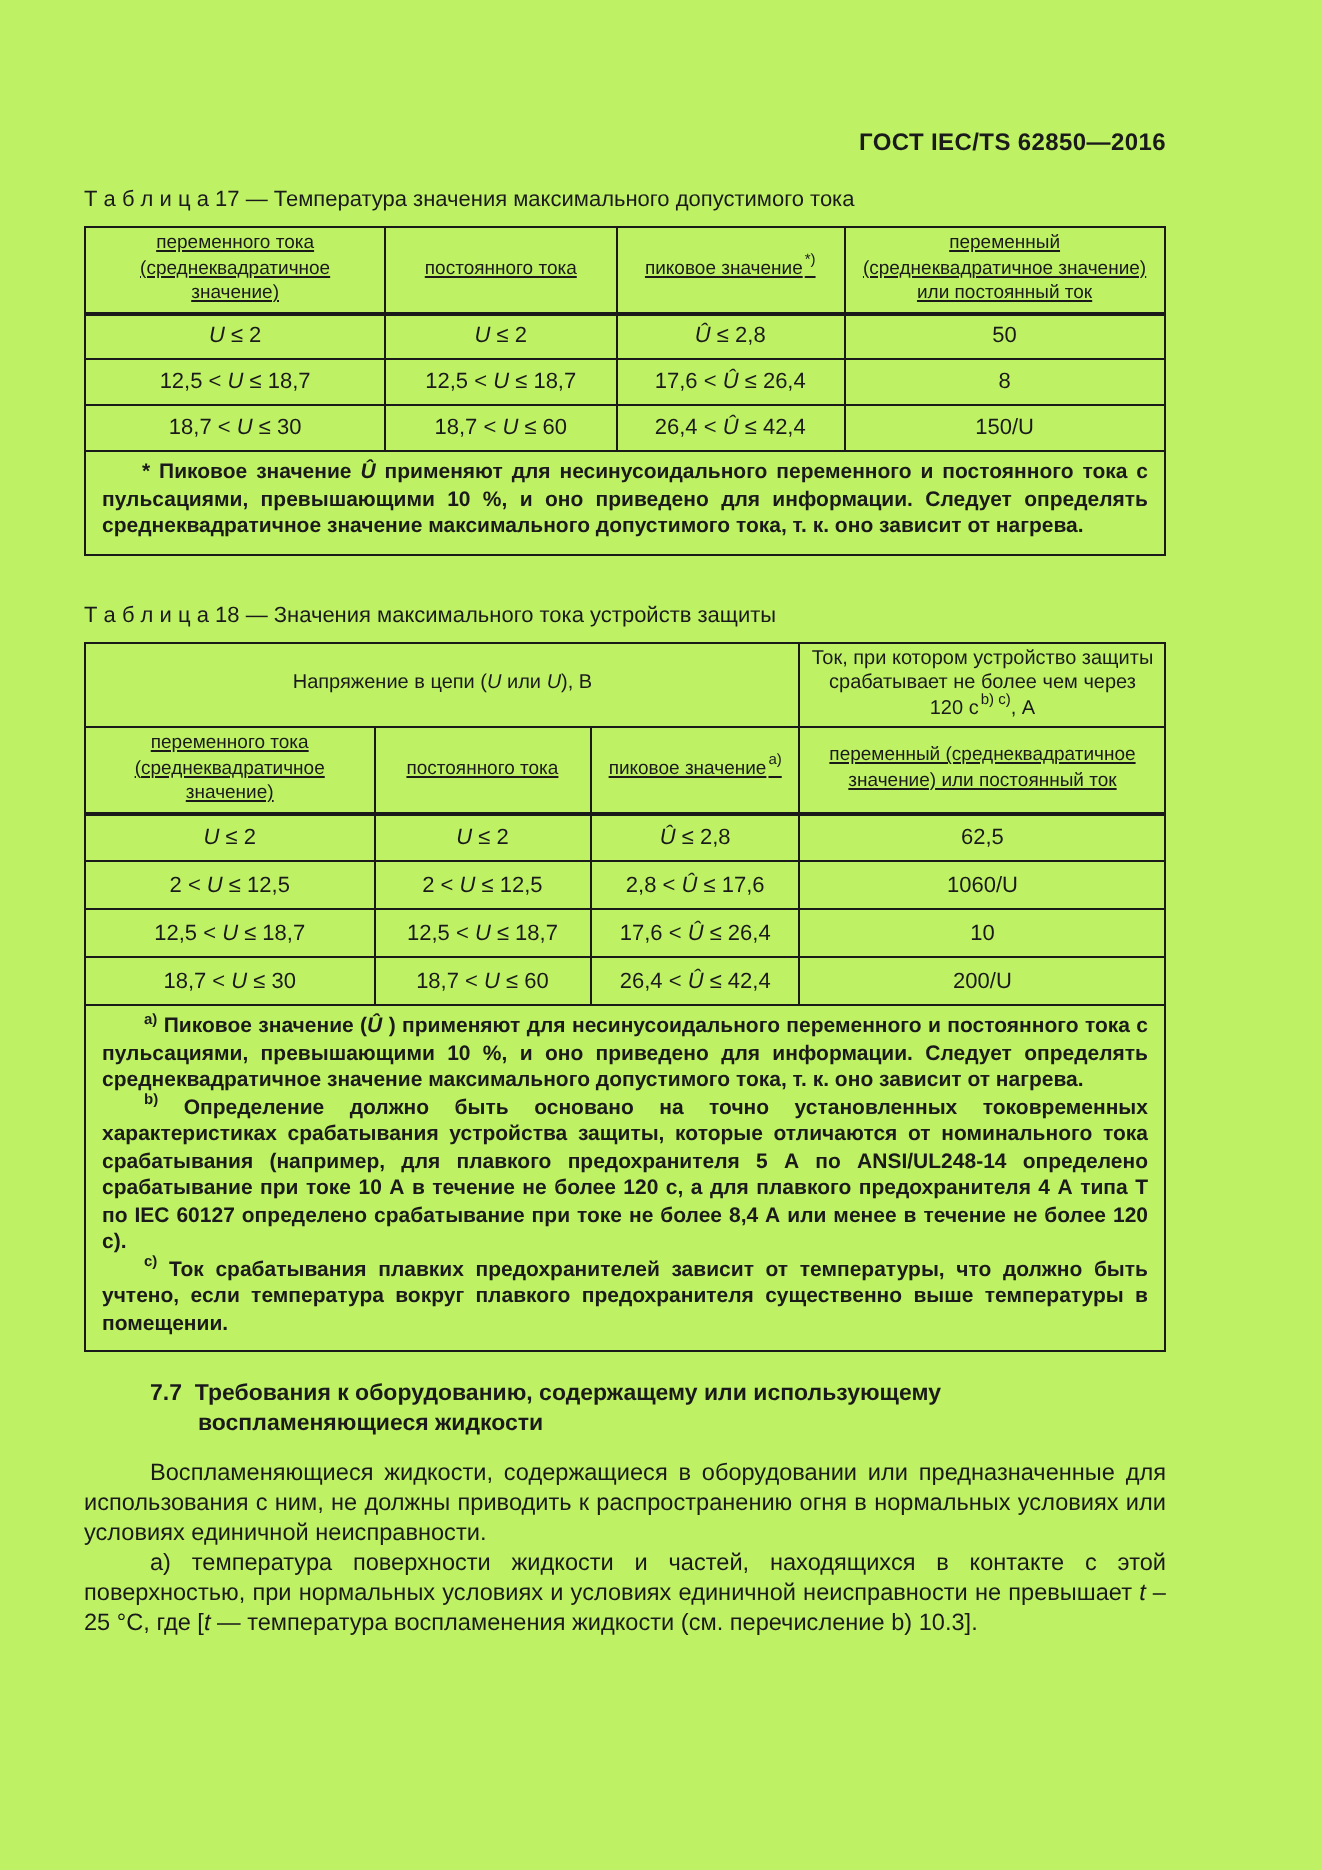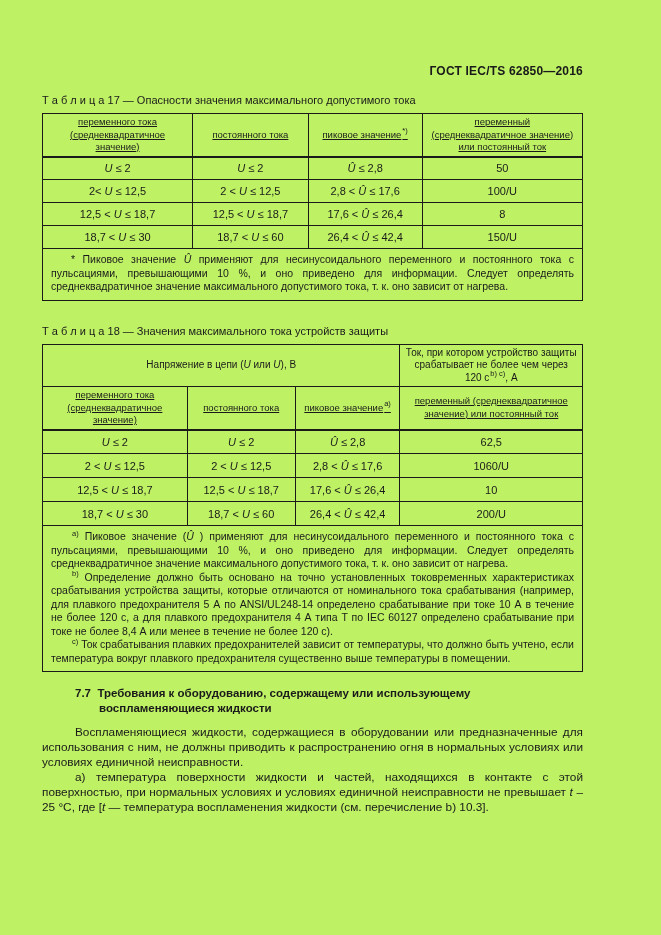--- a/index.html
+++ b/index.html
@@ -22,39 +22,39 @@
   .t0 tr.h1 td { height:17px; }
   .t0 tr.h2 td { height:33px; }
   .t0 tr.data td { height:23px; }
   .t1 tr.h1 td { height:42px; }
   .t1 tr.h2 td { height:33px; }
   .t1 tr.data td { height:24px; }
   .t0 col.c0 { width:27.8%; } .t0 col.c1 { width:21.4%; } .t0 col.c2 { width:21.1%; } .t0 col.c3 { width:29.7%; }
   .t1 col.c0 { width:26.8%; } .t1 col.c1 { width:20.0%; } .t1 col.c2 { width:19.4%; } .t1 col.c3 { width:33.8%; }
 
   .gtable tr.fnrow td { text-align:left; padding:4px 8px 6px 8px; }
-  p.fn { font-size:10.5px; line-height:13.5px; text-align:justify; text-indent:20px; }
+  p.fn { font-size:10.5px; line-height:13.5px; text-align:justify; text-indent:20px;font-weight:bold; }
 
   sup { font-size:7.5px; vertical-align:super; line-height:0; margin-left:1px; }
 
   .sec { font-size:11.5px; font-weight:bold; line-height:15px;
          margin:14px 0 9px 33px; padding-left:24px; text-indent:-24px; }
   p.body-p { font-size:11.8px; line-height:15px; text-align:justify; text-indent:33px; }
   .note { margin-top:10px; font-size:10.8px; line-height:14px; text-align:justify; text-indent:33px; }
   i { font-style:italic; }
 </style>
 </head>
 <body>
 
 <div class="page">
   <div class="content">
 
     <div class="runhead">ГОСТ IEC/TS 62850—2016</div>
 
-    <p class="tbl-cap"><span>Т а б л и ц а  17</span> <span>— Опасности значения максимального допустимого тока</span></p>
+    <p class="tbl-cap"><span>Т а б л и ц а  17</span> <span>— Температура значения максимального допустимого тока</span></p>
 
     <div>
         <table class="gtable t0">
           <colgroup>
             <col class="c0">
             <col class="c1">
             <col class="c2">
             <col class="c3">
           </colgroup>
           <tbody>
@@ -62,26 +62,20 @@
               <td>переменного тока (среднеквадратичное значение)</td>
               <td>постоянного тока</td>
               <td>пиковое значение<sup>*)</sup></td>
               <td>переменный (среднеквадратичное значение) или постоянный ток</td>
             </tr>
             <tr class="data">
               <td><i>U</i> ≤ 2</td>
               <td><i>U</i> ≤ 2</td>
               <td><i>Û</i> ≤ 2,8</td>
               <td>50</td>
-            </tr>
-            <tr class="data">
-              <td>2&lt; <i>U</i> ≤ 12,5</td>
-              <td>2 &lt; <i>U</i> ≤ 12,5</td>
-              <td>2,8 &lt; <i>Û</i> ≤ 17,6</td>
-              <td>100/U</td>
             </tr>
             <tr class="data">
               <td>12,5 &lt; <i>U</i> ≤ 18,7</td>
               <td>12,5 &lt; <i>U</i> ≤ 18,7</td>
               <td>17,6 &lt; <i>Û</i> ≤ 26,4</td>
               <td>8</td>
             </tr>
             <tr class="data">
               <td>18,7 &lt; <i>U</i> ≤ 30</td>
               <td>18,7 &lt; <i>U</i> ≤ 60</td>

